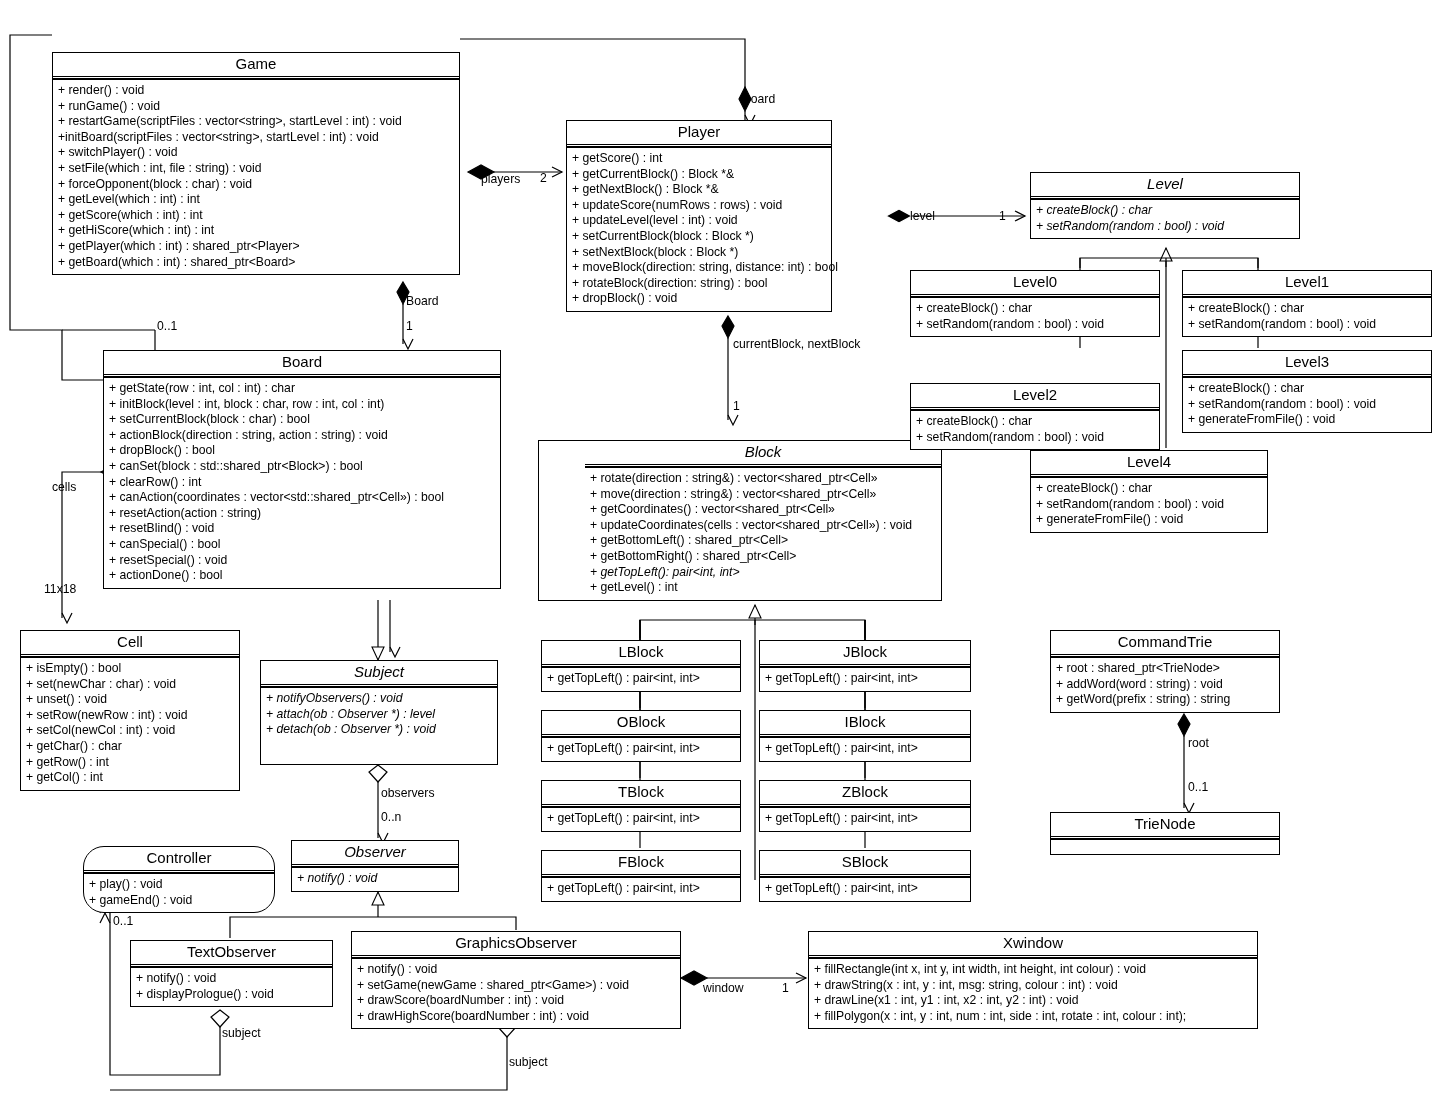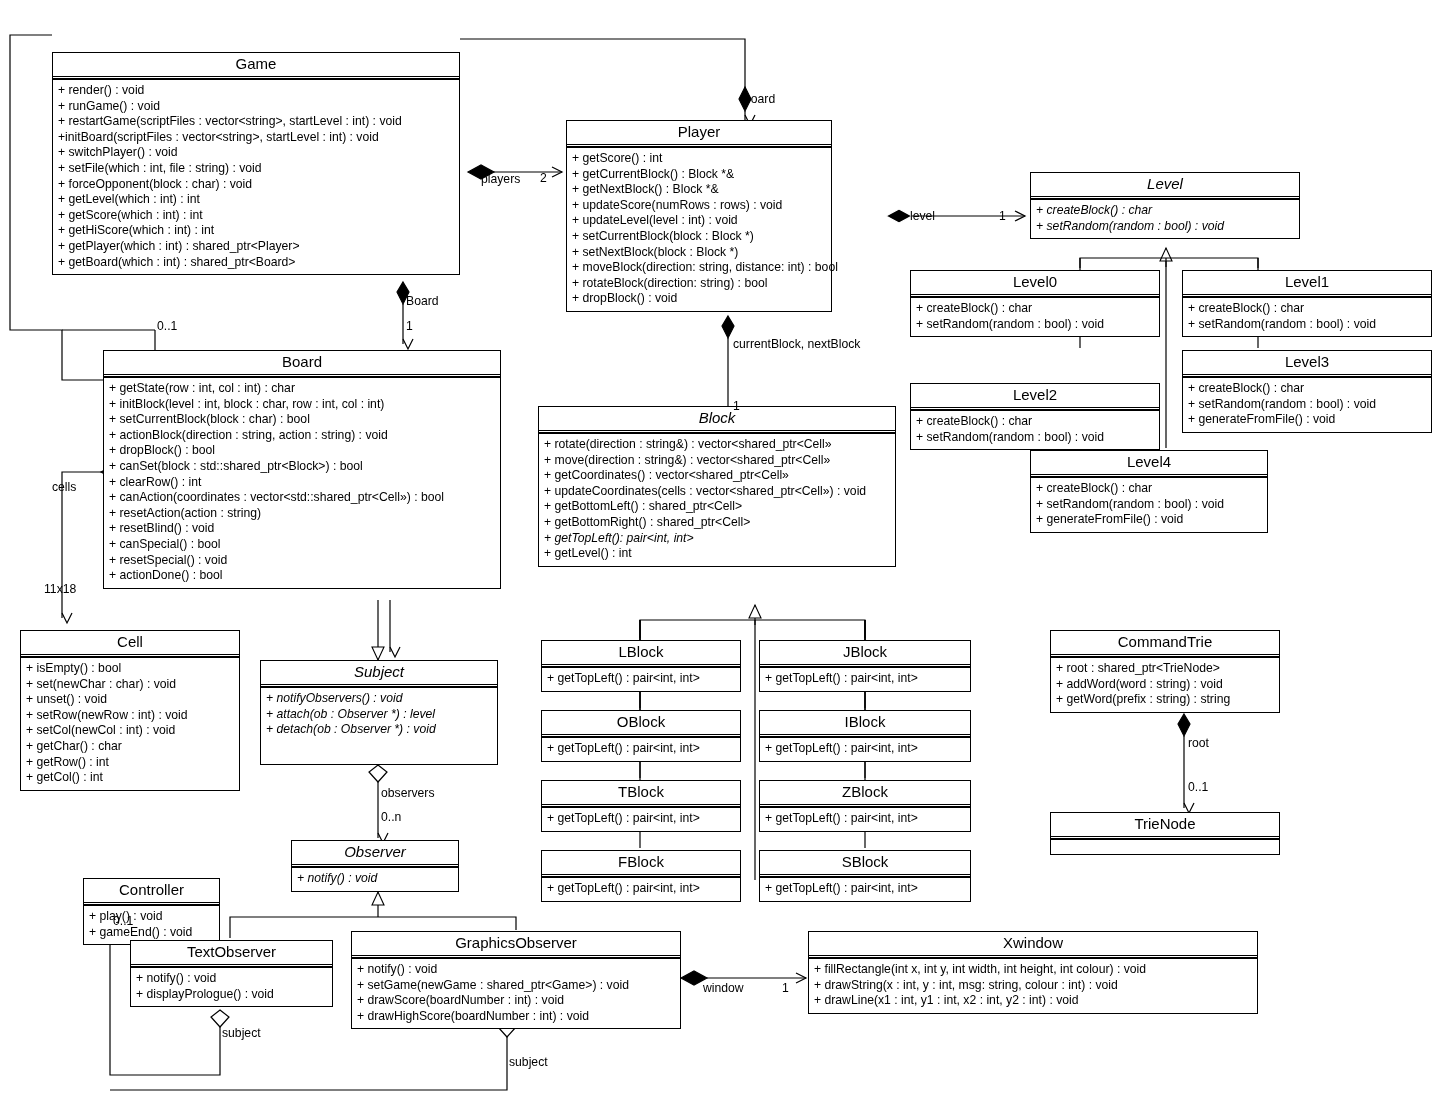--- a/index.html
+++ b/index.html
@@ -162,21 +162,21 @@
         <div>+ set(newChar : char) : void</div>
         <div>+ unset() : void</div>
         <div>+ setRow(newRow : int) : void</div>
         <div>+ setCol(newCol : int) : void</div>
         <div>+ getChar() : char</div>
         <div>+ getRow() : int</div>
         <div>+ getCol() : int</div>
       </div>
   </div>
 
-  <div class="cls" style="left:538px;top:406px;width:358px;">
+  <div class="cls" style="left:538px;top:440px;width:404px;padding-left:46px;">
     <div class="hdr dbl it">Block</div>
     <div class="ops">
         <div>+ rotate(direction : string&amp;) : vector&lt;shared_ptr&lt;Cell»</div>
         <div>+ move(direction : string&amp;) : vector&lt;shared_ptr&lt;Cell»</div>
         <div>+ getCoordinates() : vector&lt;shared_ptr&lt;Cell»</div>
         <div>+ updateCoordinates(cells : vector&lt;shared_ptr&lt;Cell») : void</div>
         <div>+ getBottomLeft() : shared_ptr&lt;Cell&gt;</div>
         <div>+ getBottomRight() : shared_ptr&lt;Cell&gt;</div>
         <div class="it">+ getTopLeft(): pair&lt;int, int&gt;</div>
         <div>+ getLevel() : int</div>
@@ -291,21 +291,21 @@
       </div>
   </div>
 
   <div class="cls" style="left:291px;top:840px;width:168px;">
     <div class="hdr dbl it">Observer</div>
     <div class="ops">
         <div class="it">+ notify() : void</div>
       </div>
   </div>
 
-  <div class="cls" style="left:83px;top:878px;width:137px;">
+  <div class="cls" style="left:83px;top:846px;width:192px;border-radius:21px;">
     <div class="hdr dbl">Controller</div>
     <div class="ops">
         <div>+ play() : void</div>
         <div>+ gameEnd() : void</div>
       </div>
   </div>
 
   <div class="cls" style="left:130px;top:940px;width:203px;">
     <div class="hdr dbl">TextObserver</div>
     <div class="ops">
@@ -323,20 +323,21 @@
         <div>+ drawHighScore(boardNumber : int) : void</div>
       </div>
   </div>
 
   <div class="cls" style="left:808px;top:931px;width:450px;">
     <div class="hdr dbl">Xwindow</div>
     <div class="ops">
         <div>+ fillRectangle(int x, int y, int width, int height, int colour) : void</div>
         <div>+ drawString(x : int, y : int, msg: string, colour : int) : void</div>
         <div>+ drawLine(x1 : int, y1 : int, x2 : int, y2 : int) : void</div>
+        <div>+ fillPolygon(x : int, y : int, num : int, side : int, rotate : int, colour : int);</div>
       </div>
   </div>
 
   <div class="cls" style="left:1050px;top:630px;width:230px;">
     <div class="hdr dbl">CommandTrie</div>
     <div class="ops">
         <div>+ root : shared_ptr&lt;TrieNode&gt;</div>
         <div>+ addWord(word : string) : void</div>
         <div>+ getWord(prefix : string) : string</div>
       </div>

